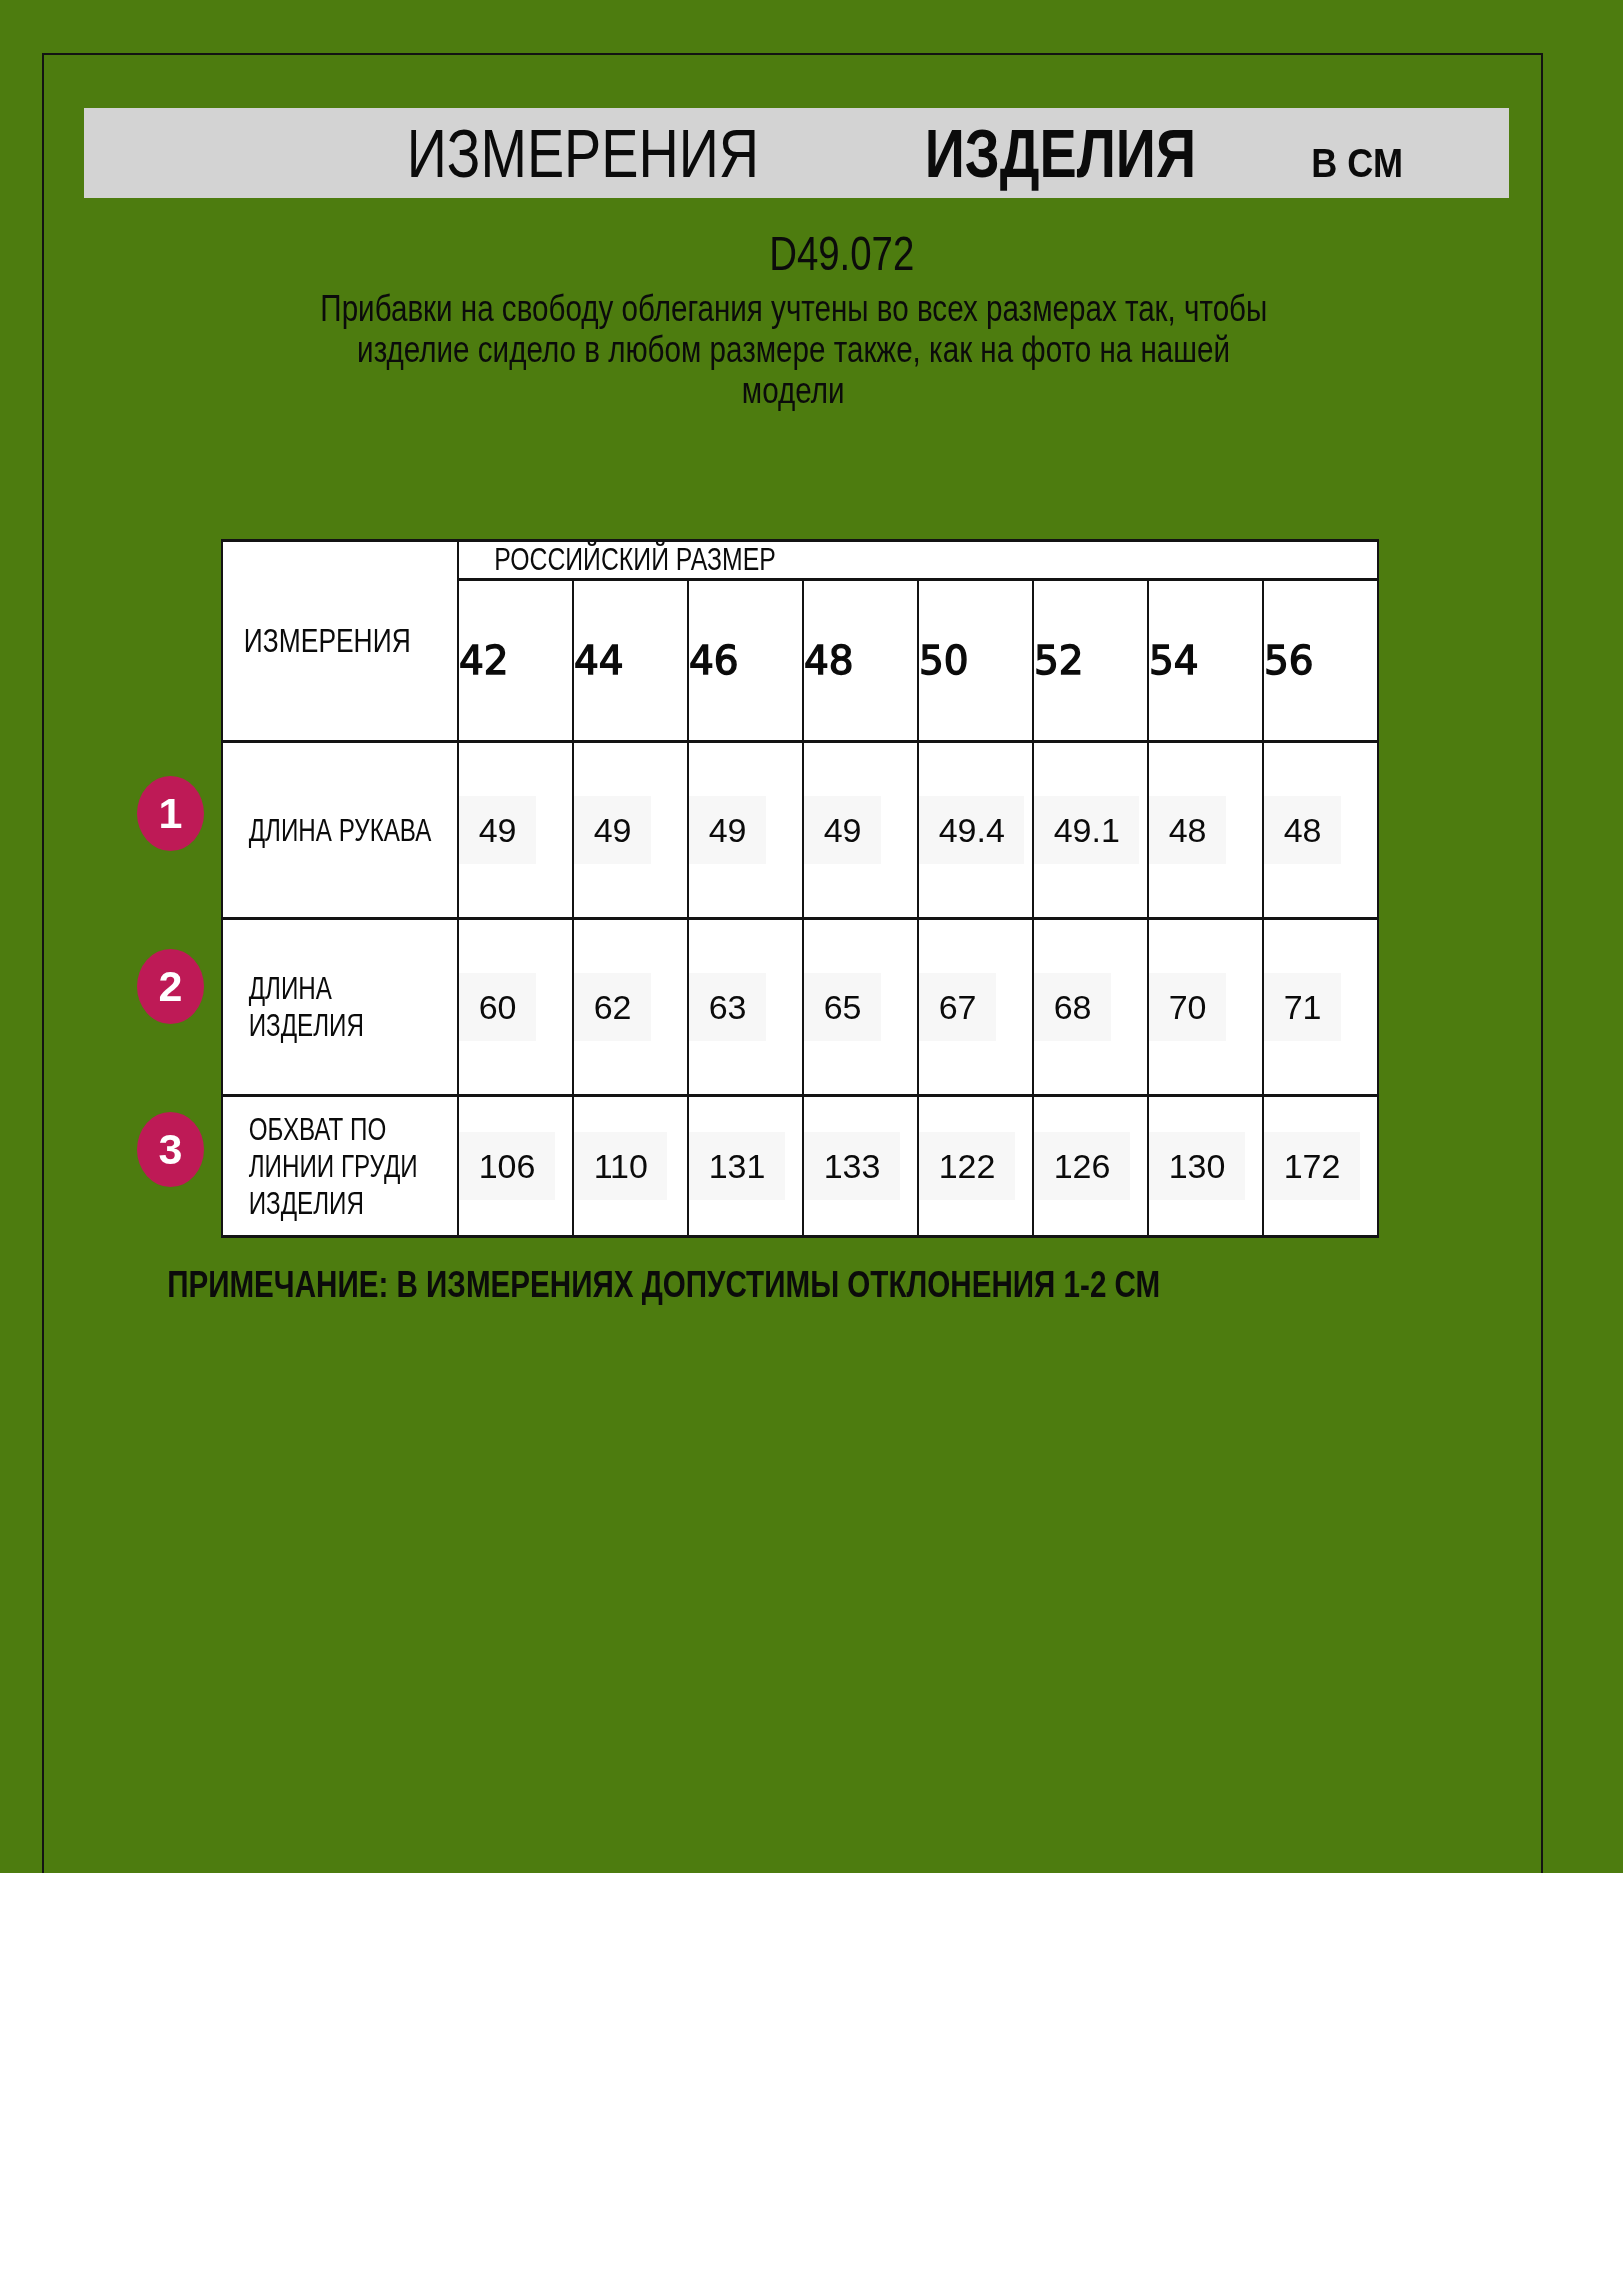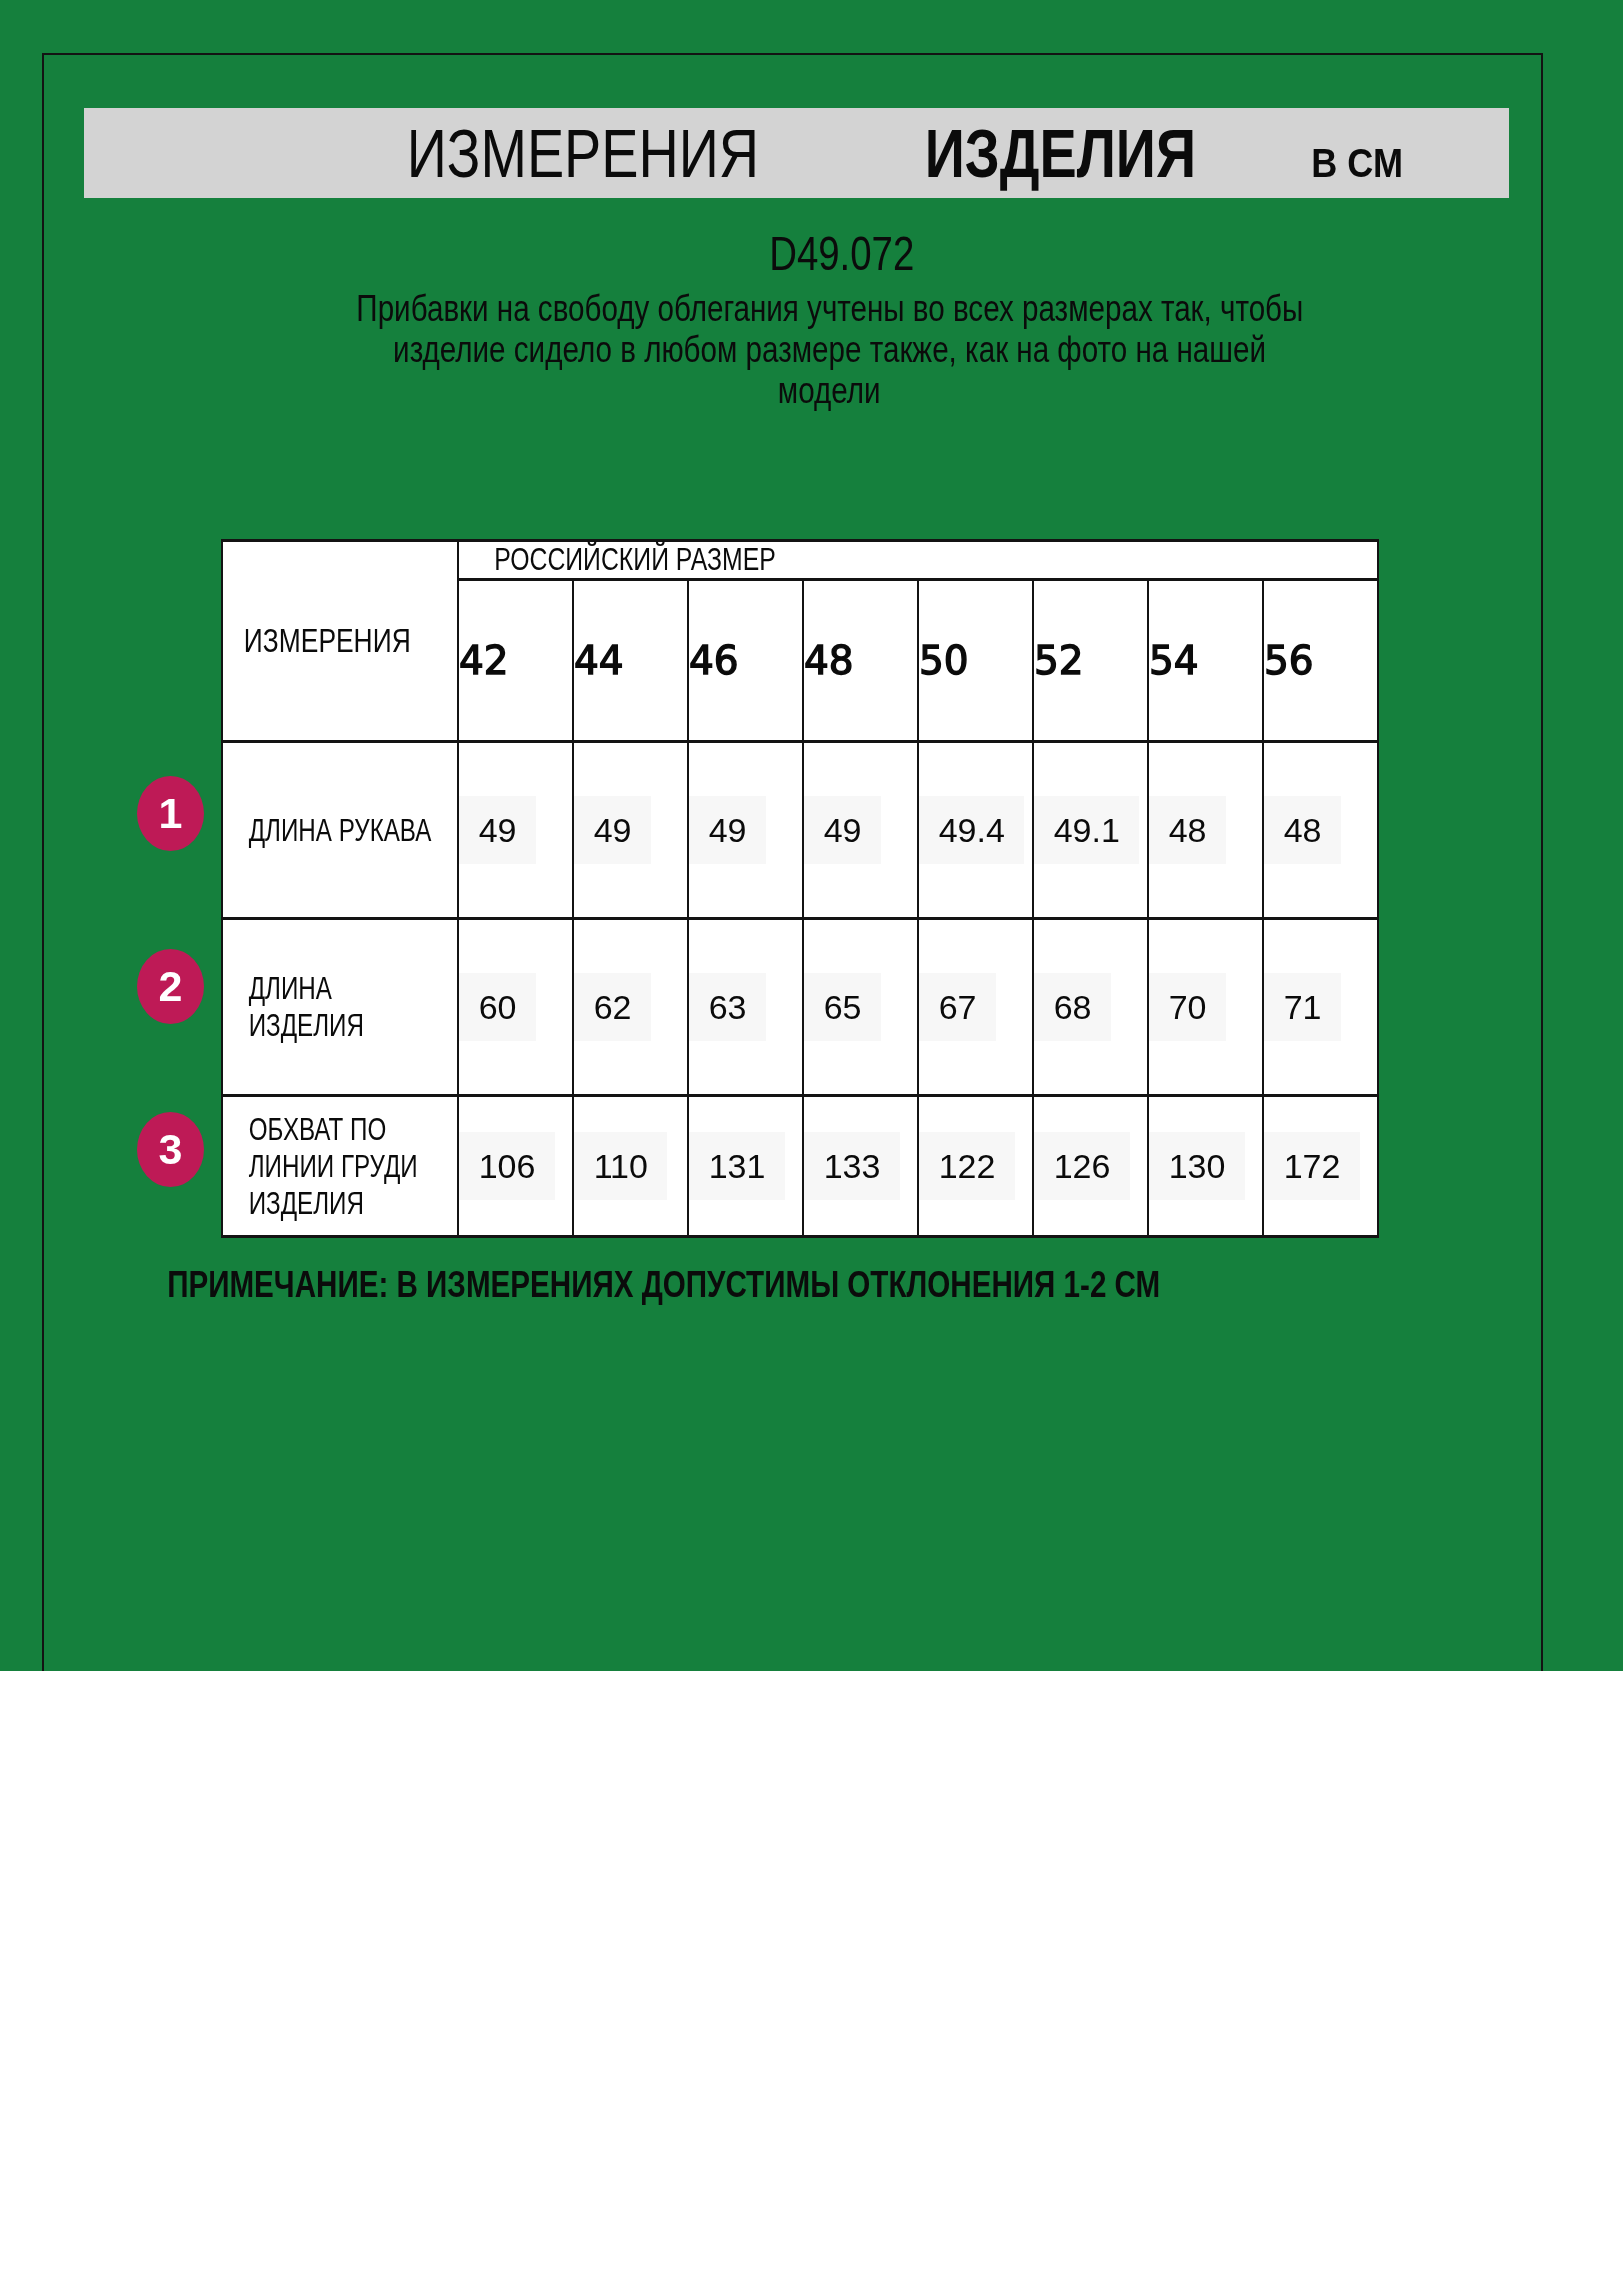--- a/index.html
+++ b/index.html
@@ -1,35 +1,35 @@
 <!DOCTYPE html>
 <html style="font-size:10.5px"><head>
 <meta charset="utf-8">
 <style>
   html,body { margin:0; padding:0; background:#ffffff; }
   .page {
-    position:relative; width:1623px; height:1671px; background:#15803d;
+    position:relative; width:1623px; height:1873px; background:#4d7c0f;
     font-family:"Liberation Sans", sans-serif; color:#0b0b0b; overflow:hidden;
   }
   .frame {
     position:absolute; left:42px; top:53px; width:1501px; height:2162px;
     border:2.6px solid #131313; box-sizing:border-box;
   }
   
   .band {
     position:absolute; left:84px; top:108px; width:1425px; height:90px;
     background:#d3d3d3; display:flex; align-items:center; justify-content:center;
   }
   .title-row { display:flex; align-items:baseline; transform:translateX(92px); white-space:nowrap; }
   .t-main  { font-size:68px; font-weight:400; display:inline-block; transform:scaleX(.82); transform-origin:center; }
   .t-bold  { font-size:68px; font-weight:700; display:inline-block; transform:scaleX(.82); transform-origin:center; margin-left:98px; }
   .t-unit  { font-size:41px;  font-weight:700; display:inline-block; transform:scaleX(.88); transform-origin:center; margin-left:79px; }
   
   .article { position:absolute; left:43px; top:226px; width:1501px; text-align:center; font-size:48px; font-weight:400;padding-left:48px; }
-  .desc    { position:absolute; left:43px; top:288px; width:1501px; text-align:center; font-size:37px; line-height:41px;margin-left:36px; }
+  .desc    { position:absolute; left:43px; top:288px; width:1501px; text-align:center; font-size:37px; line-height:41px; }
   .cond    { display:inline-block; transform:scaleX(.80); transform-origin:center; white-space:nowrap; }
   
   table.size-table {
     position:absolute; left:221px; top:539px; border-collapse:collapse; table-layout:fixed;
     background:#ffffff;
   }
   .size-table th, .size-table td {
     border-left:2px solid #131313; border-right:2px solid #131313;
     border-top:3.3px solid #131313;  border-bottom:3.3px solid #131313;
     text-align:left; vertical-align:middle; padding:0; font-weight:400;

